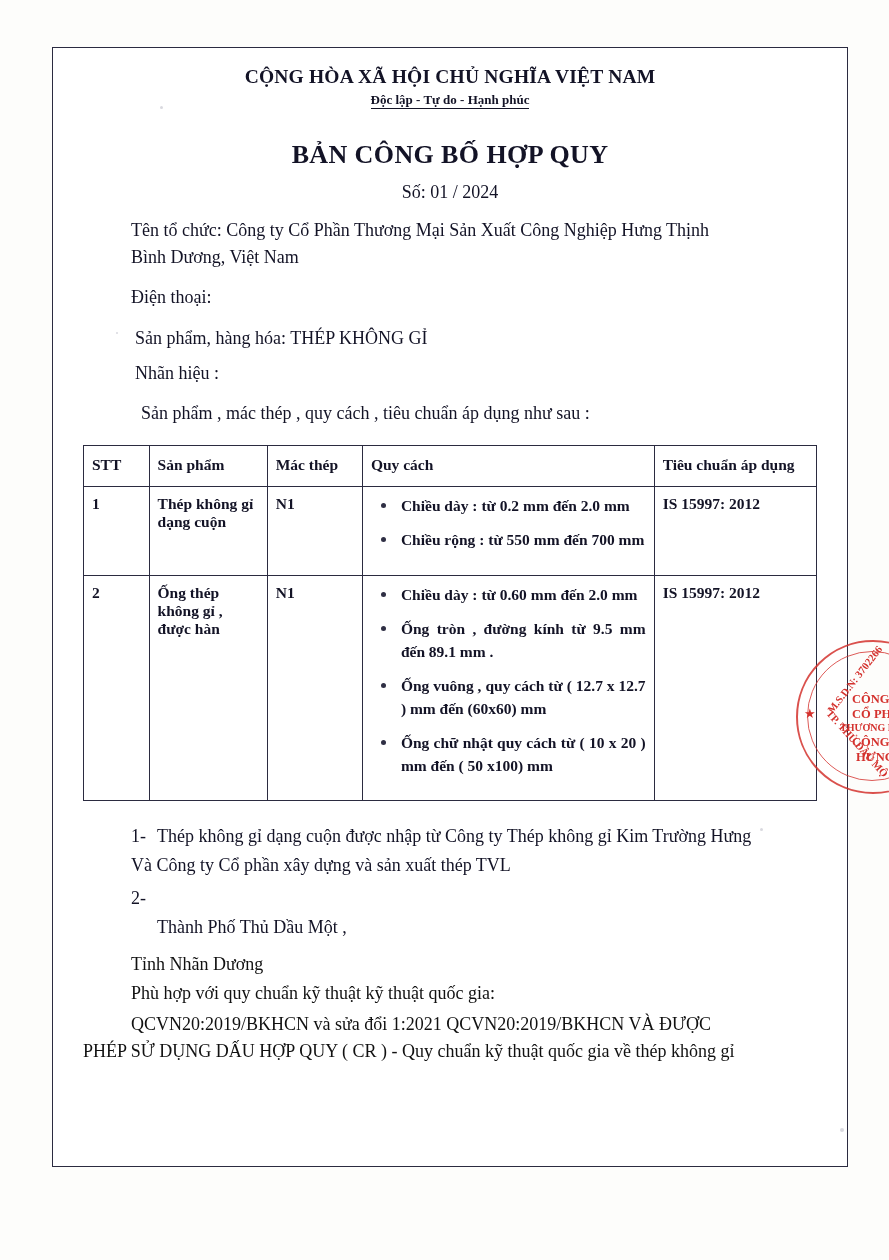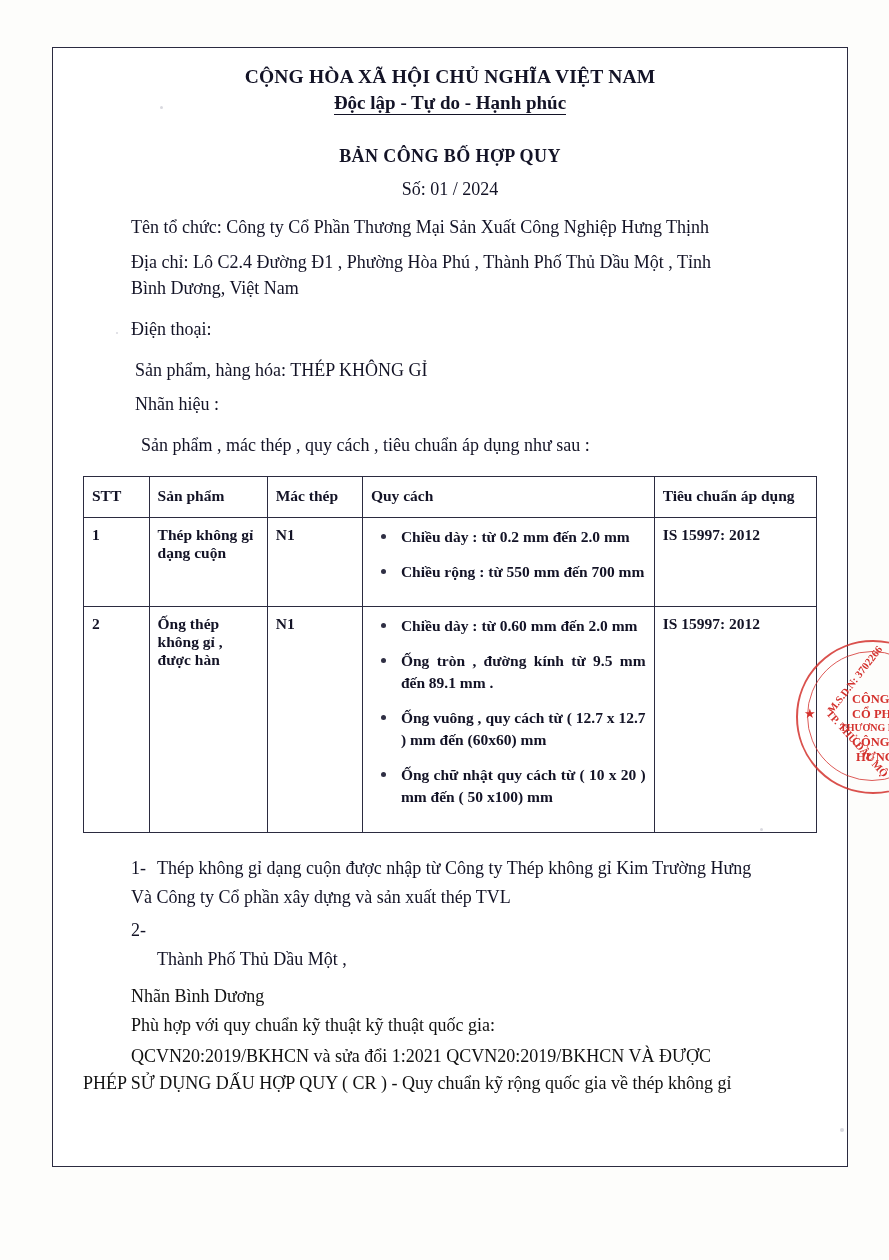--- a/index.html
+++ b/index.html
@@ -48,33 +48,33 @@
   .hdr-line1 {
     text-align: center;
     font-weight: bold;
     font-size: 19.5px;
     letter-spacing: 0.2px;
     color: #131326;
   }
   .hdr-line2 {
     text-align: center;
     font-weight: bold;
-    font-size: 19px;
+    font-size: 13px;
     margin-top: 4px;
     color: #131326;
   }
   .hdr-line2 span {
     border-bottom: 1.4px solid #131326;
     padding-bottom: 1px;
   }
 
   .title {
     text-align: center;
     font-weight: bold;
-    font-size: 18px;
+    font-size: 26px;
     margin-top: 32px;
     letter-spacing: 0.4px;
     color: #131326;
   }
   .subtitle {
     text-align: center;
     font-size: 18px;
     margin-top: 12px;
     color: #131326;
   }
@@ -243,21 +243,20 @@
   <div class="scan-frame">
     <div class="content">
 
       <div class="hdr-line1">CỘNG HÒA XÃ HỘI CHỦ NGHĨA VIỆT NAM</div>
       <div class="hdr-line2"><span>Độc lập - Tự do - Hạnh phúc</span></div>
 
       <div class="title">BẢN CÔNG BỐ HỢP QUY</div>
       <div class="subtitle">Số: 01 / 2024</div>
 
       <div class="para indent1">Tên tổ chức: Công ty Cổ Phần Thương Mại Sản Xuất Công Nghiệp Hưng Thịnh</div>
-      <div class="para indent1" style="margin-top:8px">Địa chỉ: Lô C2.4 Đường Đ1 , Phường Hòa Phú , Thành Phố Thủ Dầu Một , Tỉnh</div>
       <div class="para indent1" style="margin-top:0">Bình Dương, Việt Nam</div>
       <div class="para indent1">Điện thoại:</div>
 
       <div class="para indent2">
         <span>Sản phẩm, hàng hóa:</span>
         <b>THÉP KHÔNG GỈ</b>
       </div>
       <div class="para indent2" style="margin-top:8px">Nhãn hiệu :</div>
       <div class="para indent3">Sản phẩm , mác thép , quy cách , tiêu chuẩn áp dụng như sau :</div>
 
@@ -307,25 +306,25 @@
           <div class="note-txt">Thép không gỉ dạng cuộn được nhập từ Công ty Thép không gỉ Kim Trường Hưng</div>
         </div>
         <div class="note-cont">Và Công ty Cổ phần xây dựng và sản xuất thép TVL</div>
 
         <div class="note-row" style="margin-top:6px">
           <div class="note-num">2-</div>
         </div>
         <div class="note-cont deep">Thành Phố Thủ Dầu Một ,</div>
       </div>
 
-      <div class="tail">Nhãn Bình Dương</div>
+      <div class="tail">Tỉnh Nhãn Dương</div>
       <div class="tail" style="margin-top:2px">Phù hợp với quy chuẩn kỹ thuật kỹ thuật quốc gia:</div>
       <div class="tail-block">
         <div class="l1">QCVN20:2019/BKHCN và sửa đổi 1:2021  QCVN20:2019/BKHCN VÀ ĐƯỢC</div>
-        <div class="l2">PHÉP SỬ DỤNG DẤU HỢP QUY ( CR ) -  Quy chuẩn kỹ rộng quốc gia về thép không gỉ</div>
+        <div class="l2">PHÉP SỬ DỤNG DẤU HỢP QUY ( CR ) -  Quy chuẩn kỹ thuật quốc gia về thép không gỉ</div>
       </div>
 
     </div>
   </div>
 
   <div class="seal">
     <div class="ring-out"></div>
     <div class="ring-in"></div>
     <div class="seal-star">★</div>
     <div class="seal-text seal-mst">M.S.D.N: 3702266</div>

